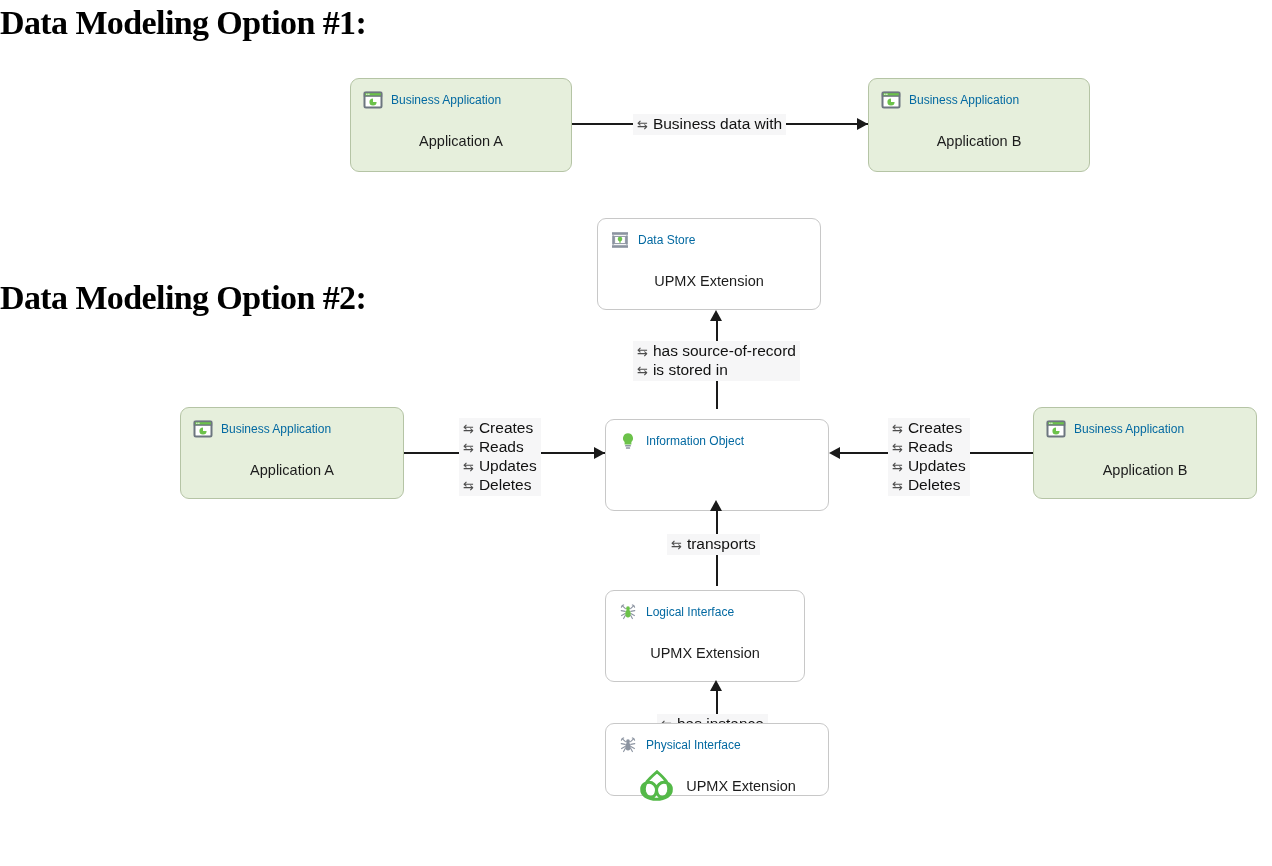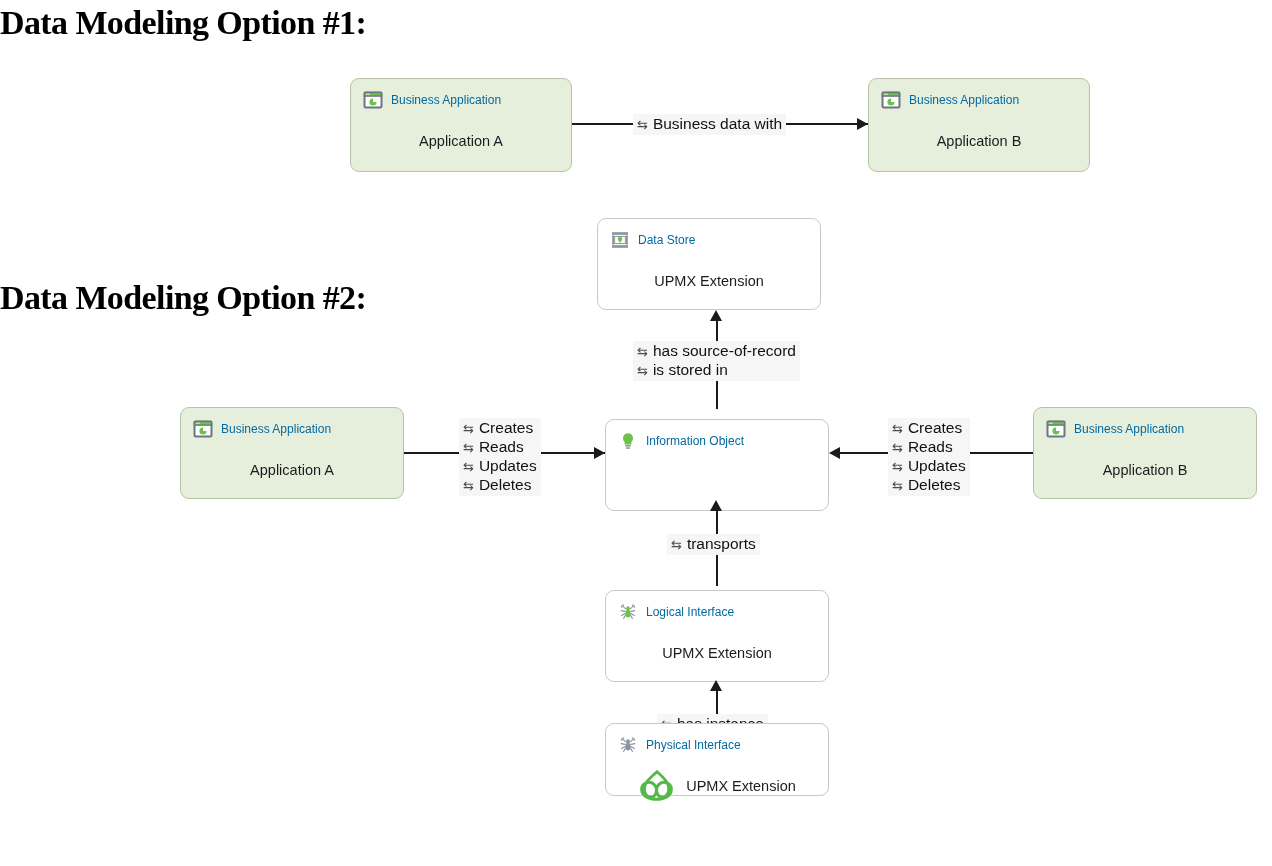--- a/index.html
+++ b/index.html
@@ -328,21 +328,21 @@
 
 <div class="edge-line v" style="left:716px; top:510px; height:76px;"></div>
 <div class="arrow up" style="left:710px; top:500px;"></div>
 <div class="edge-label" style="left:667px; top:534px;">
   <div class="lbl-row">
     <span class="swap-glyph">⇆</span>
     <span>transports</span>
   </div>
 </div>
 
-<div class="node plain" style="left:605px; top:590px; width:224px; height:92px;">
+<div class="node plain" style="left:605px; top:590px; width:200px; height:92px;">
   <div class="node-header">
     <span class="icon">
       <svg width="20" height="20" viewBox="0 0 20 20">
         <g stroke="#8b93a0" stroke-width="1.1" stroke-linecap="round" fill="none">
           <path d="M7.4 6.6 L4.2 3.6 M4.2 3.6 L3.4 5.2 M4.2 3.6 L5.7 2.9"></path>
           <path d="M12.6 6.6 L15.8 3.6 M15.8 3.6 L16.6 5.2 M15.8 3.6 L14.3 2.9"></path>
           <path d="M7.2 9.4 L3.2 8.6 M7.2 11.6 L3.6 13.6 M7.4 13.2 L5.6 16.6"></path>
           <path d="M12.8 9.4 L16.8 8.6 M12.8 11.6 L16.4 13.6 M12.6 13.2 L14.4 16.6"></path>
         </g>
         <ellipse cx="10" cy="6.4" rx="1.9" ry="2.1" fill="#6cc24a"></ellipse>

